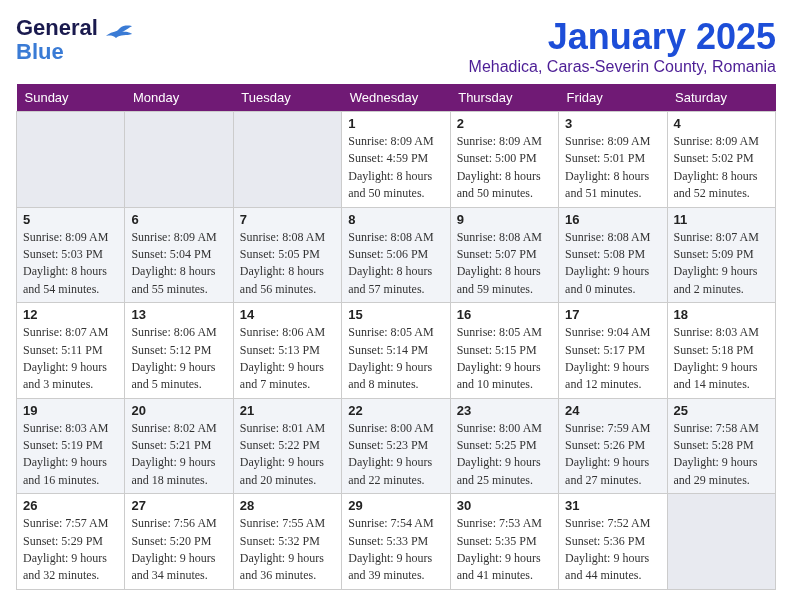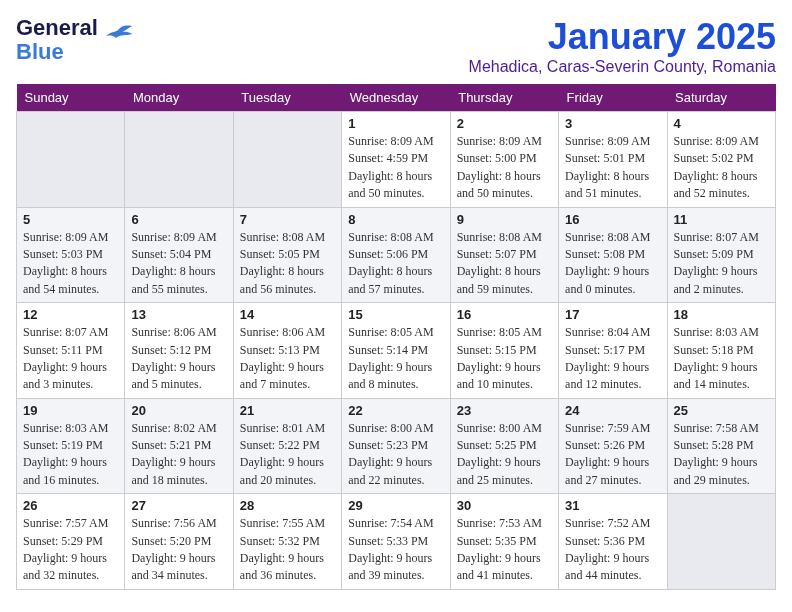--- a/index.html
+++ b/index.html
@@ -223,21 +223,21 @@
         </td>
         <td>
           <div class="day-number">16</div>
           <div class="day-info" style="white-space: pre-line;">Sunrise: 8:05 AM
 Sunset: 5:15 PM
 Daylight: 9 hours
 and 10 minutes.</div>
         </td>
         <td>
           <div class="day-number">17</div>
-          <div class="day-info" style="white-space: pre-line;">Sunrise: 8:04 AM
+          <div class="day-info" style="white-space: pre-line;">Sunrise: 9:04 AM
 Sunset: 5:17 PM
 Daylight: 9 hours
 and 12 minutes.</div>
         </td>
         <td>
           <div class="day-number">18</div>
           <div class="day-info" style="white-space: pre-line;">Sunrise: 8:03 AM
 Sunset: 5:18 PM
 Daylight: 9 hours
 and 14 minutes.</div>

